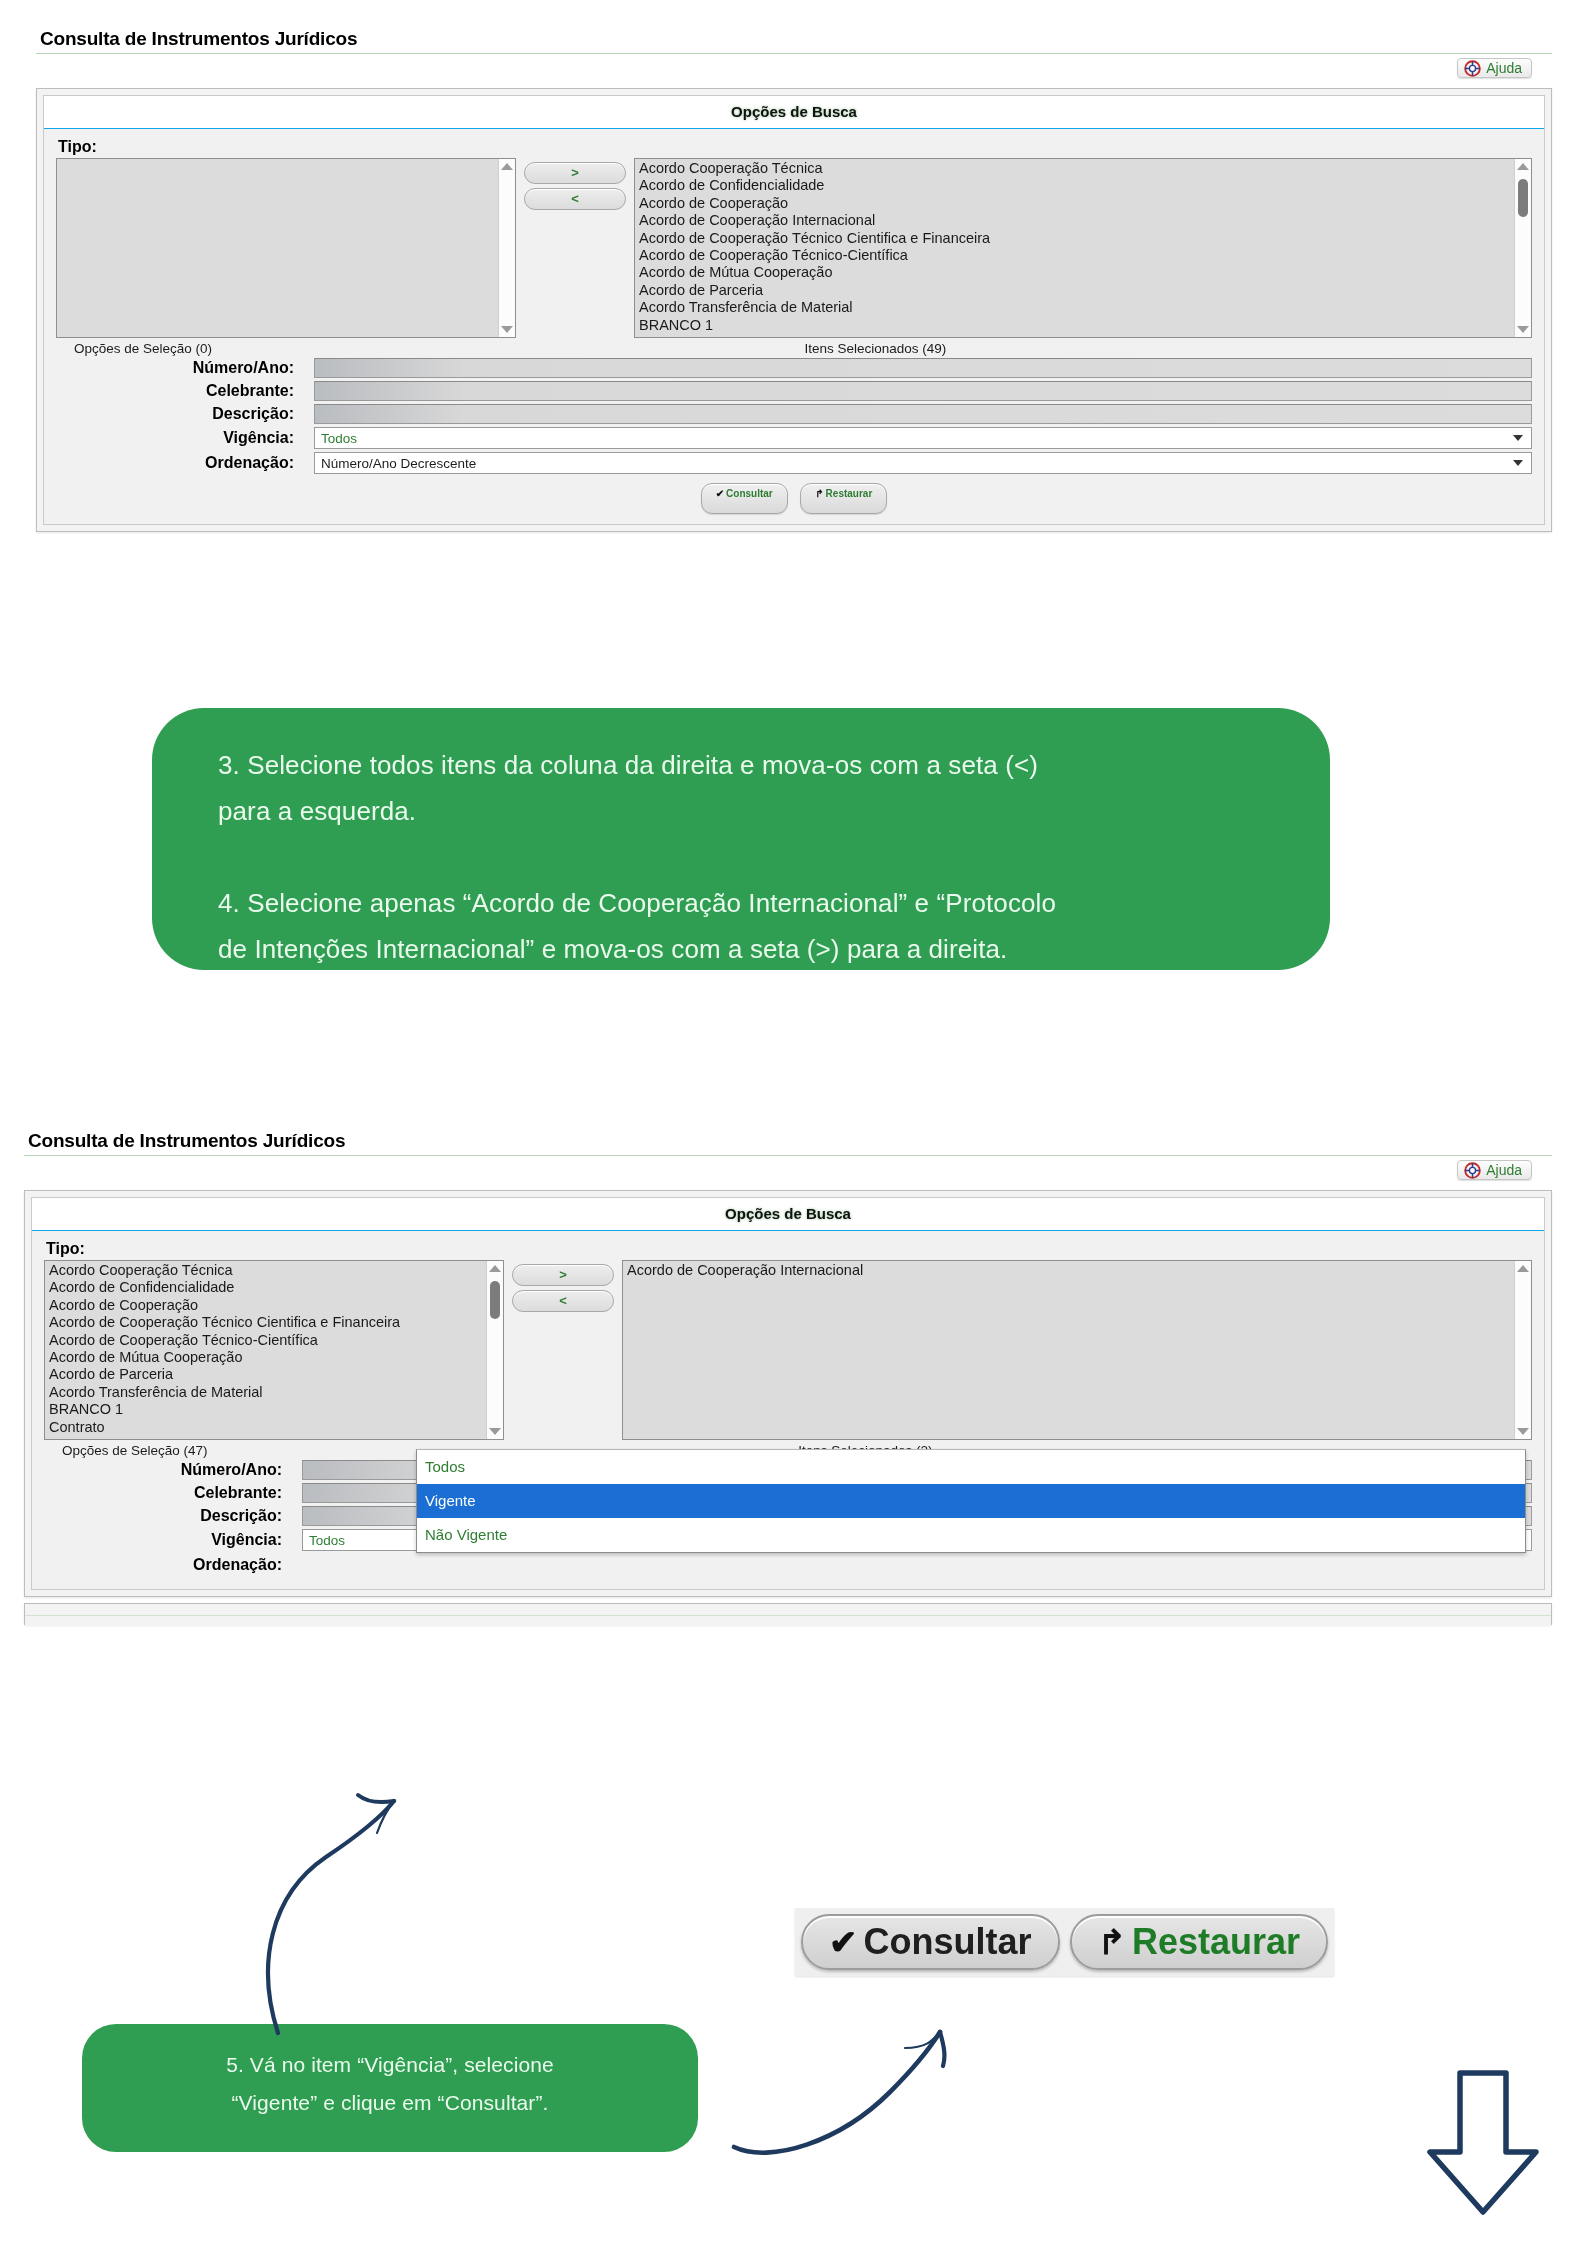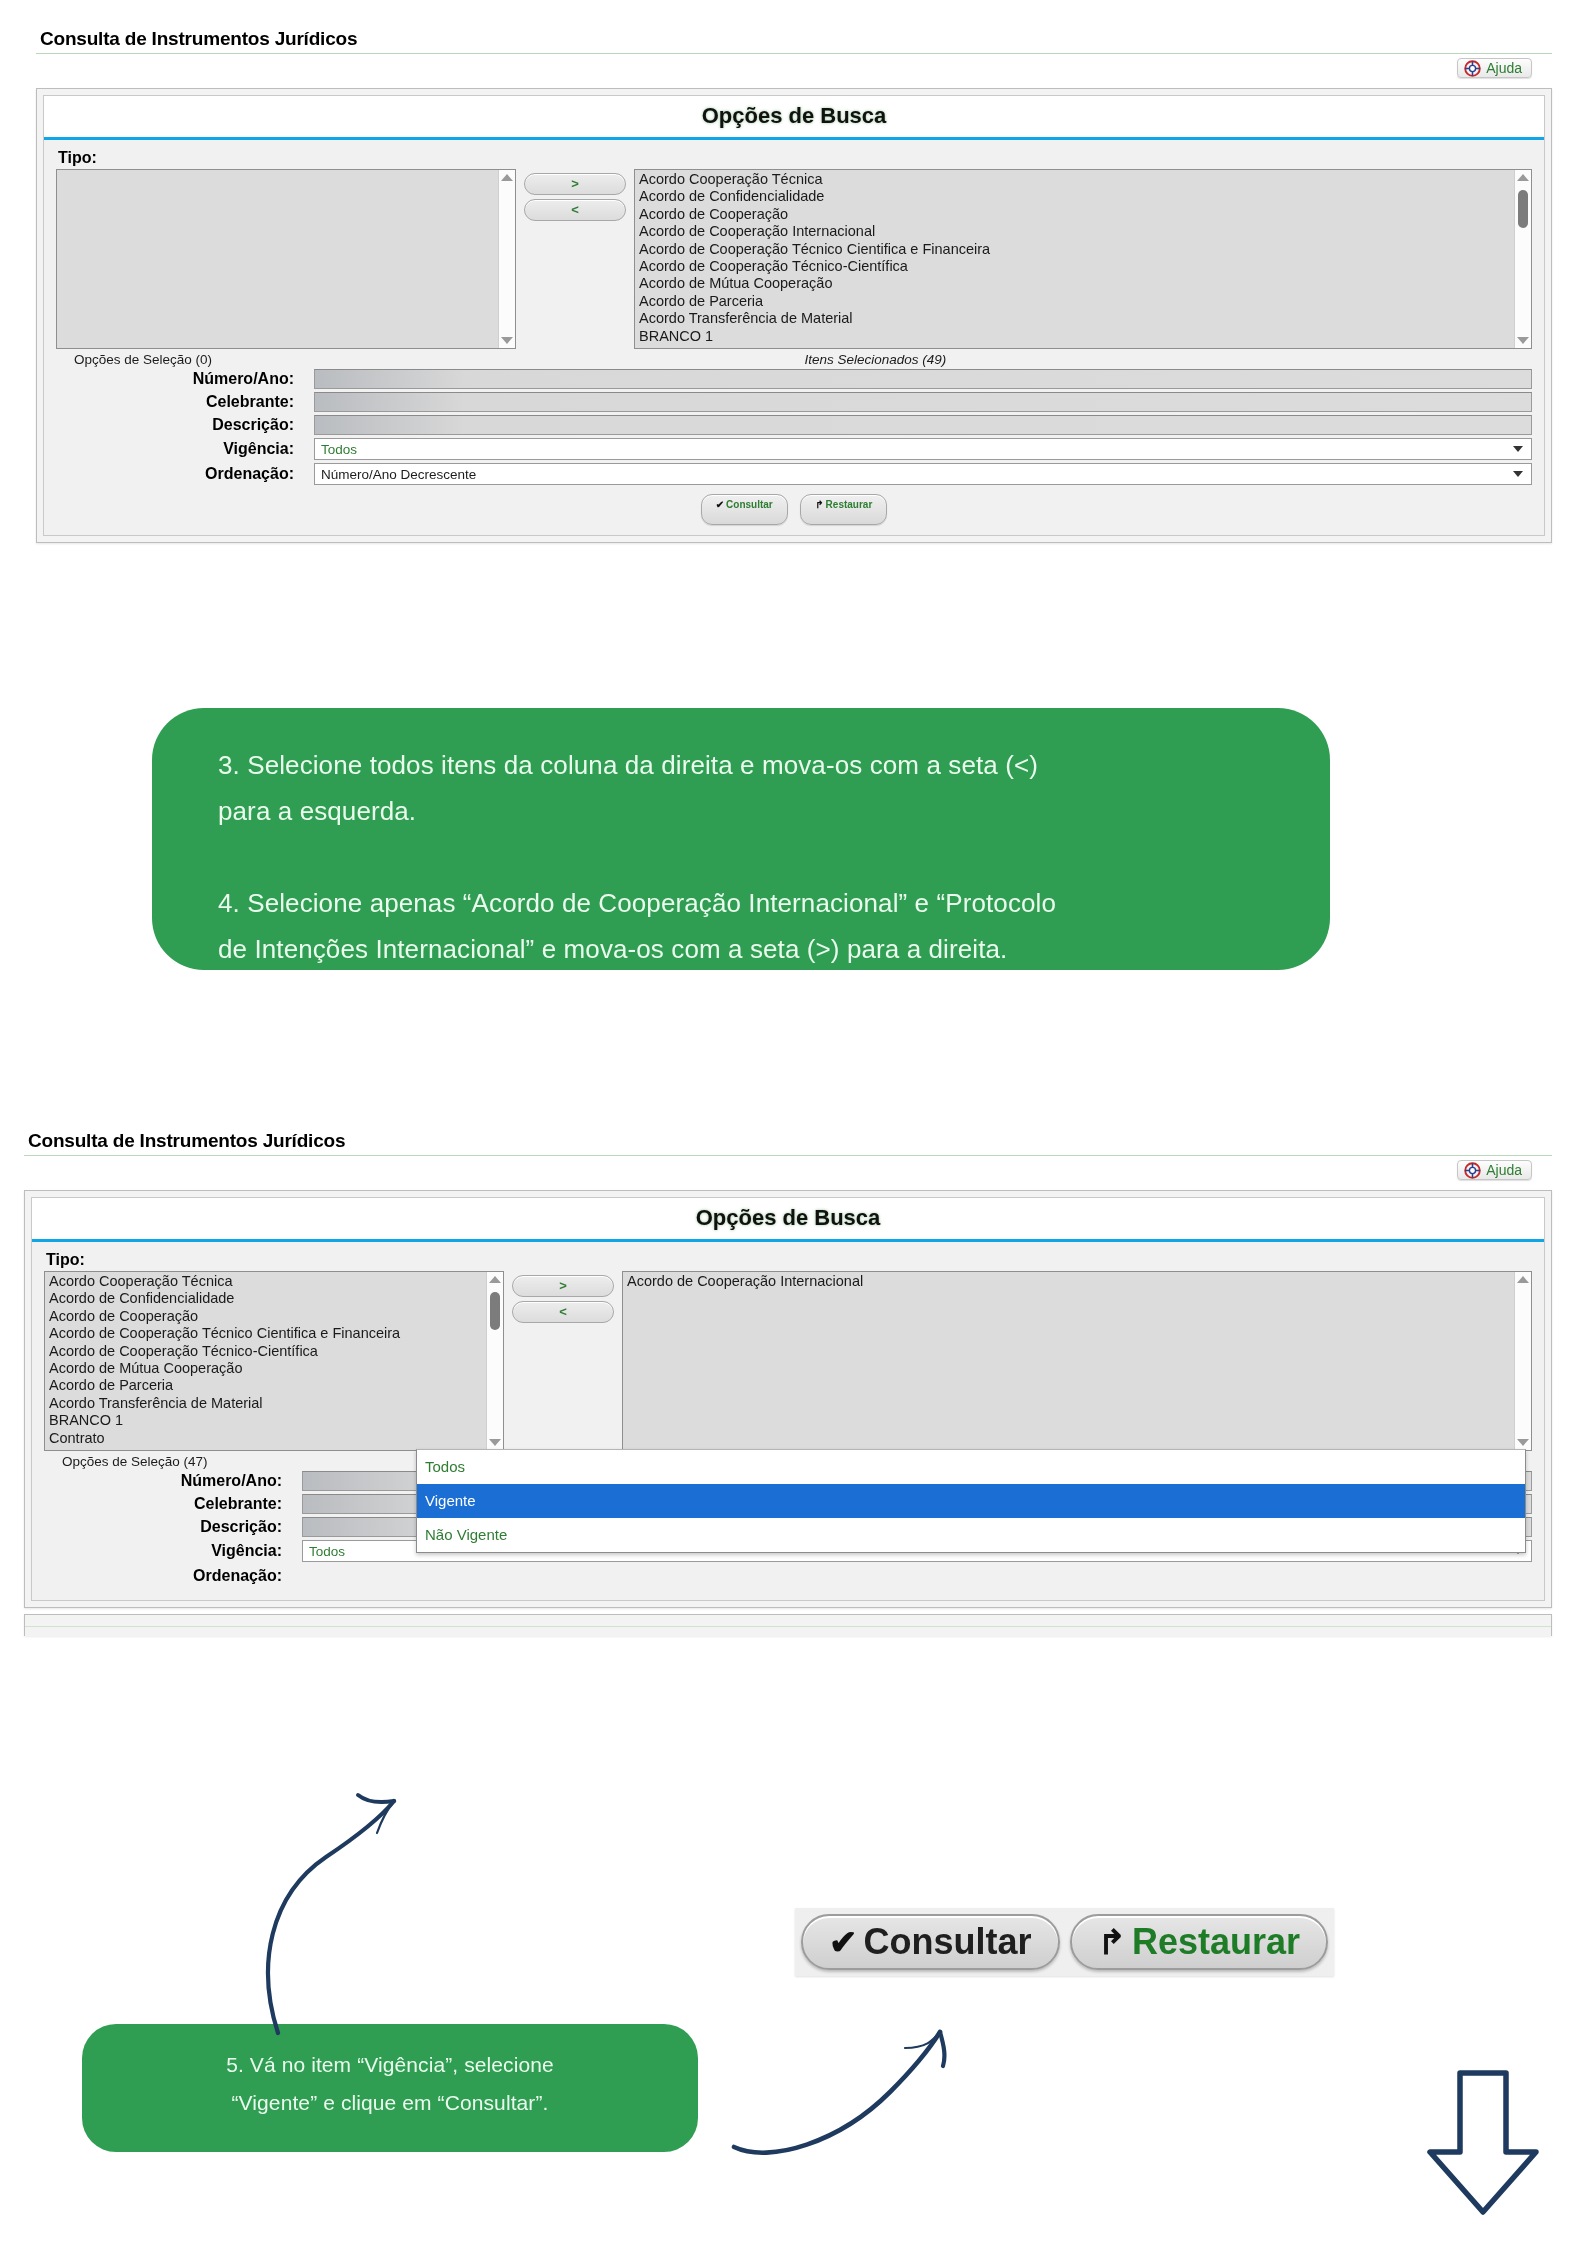--- a/index.html
+++ b/index.html
@@ -43,23 +43,23 @@
     background:#f3f3f3;
     box-shadow:0 1px 2px rgba(0,0,0,.10);
     padding:6px;
   }
   .panel-inner {
     border:1px solid #c9c9c9;
     background:#f1f1f1;
   }
   .panel-head {
     background:#ffffff;
-    border-bottom:3px solid #0ea5e9;
+    border-bottom:1px solid #0ea5e9;
     text-align:center;
-    font-size:22px; font-weight:bold; color:#111;
+    font-size:15px; font-weight:bold; color:#111;
     padding:7px 0 8px 0;
     text-shadow:0 0 3px rgba(140,190,140,.9);
   }
   .panel-body { padding:6px 12px 10px 12px; }
 
   .field-label-tipo {
     font-size:16px; font-weight:bold; color:#000;
     margin:3px 0 2px 2px;
   }
 
@@ -103,21 +103,21 @@
     border:1px solid #a8a8a8; border-radius:11px;
     background:linear-gradient(#ededed,#dcdcdc);
     color:#2e7d32; font-weight:bold; font-size:13px;
     text-align:center; line-height:20px;
     margin-bottom:4px;
     box-shadow:inset 0 1px 0 #fff;
   }
 
   .counts { display:flex; font-size:13.5px; color:#1c1c1c; padding:3px 0 2px 0; }
   .counts .c-left { width:48%; padding-left:18px; }
-  .counts .c-right { width:52%; padding-left:40px;font-style:italic; }
+  .counts .c-right { width:52%; padding-left:40px; }
 
   
   .frow { display:flex; align-items:center; margin-bottom:3px;gap:8px; }
   .frow .lbl {
     width:250px; flex:0 0 250px; text-align:right; padding-right:12px;
     font-size:16px; font-weight:bold; color:#000;
   }
   .frow .ctl { flex:1 1 auto; }
   .txt {
     height:20px; border:1px solid #9a9a9a;

